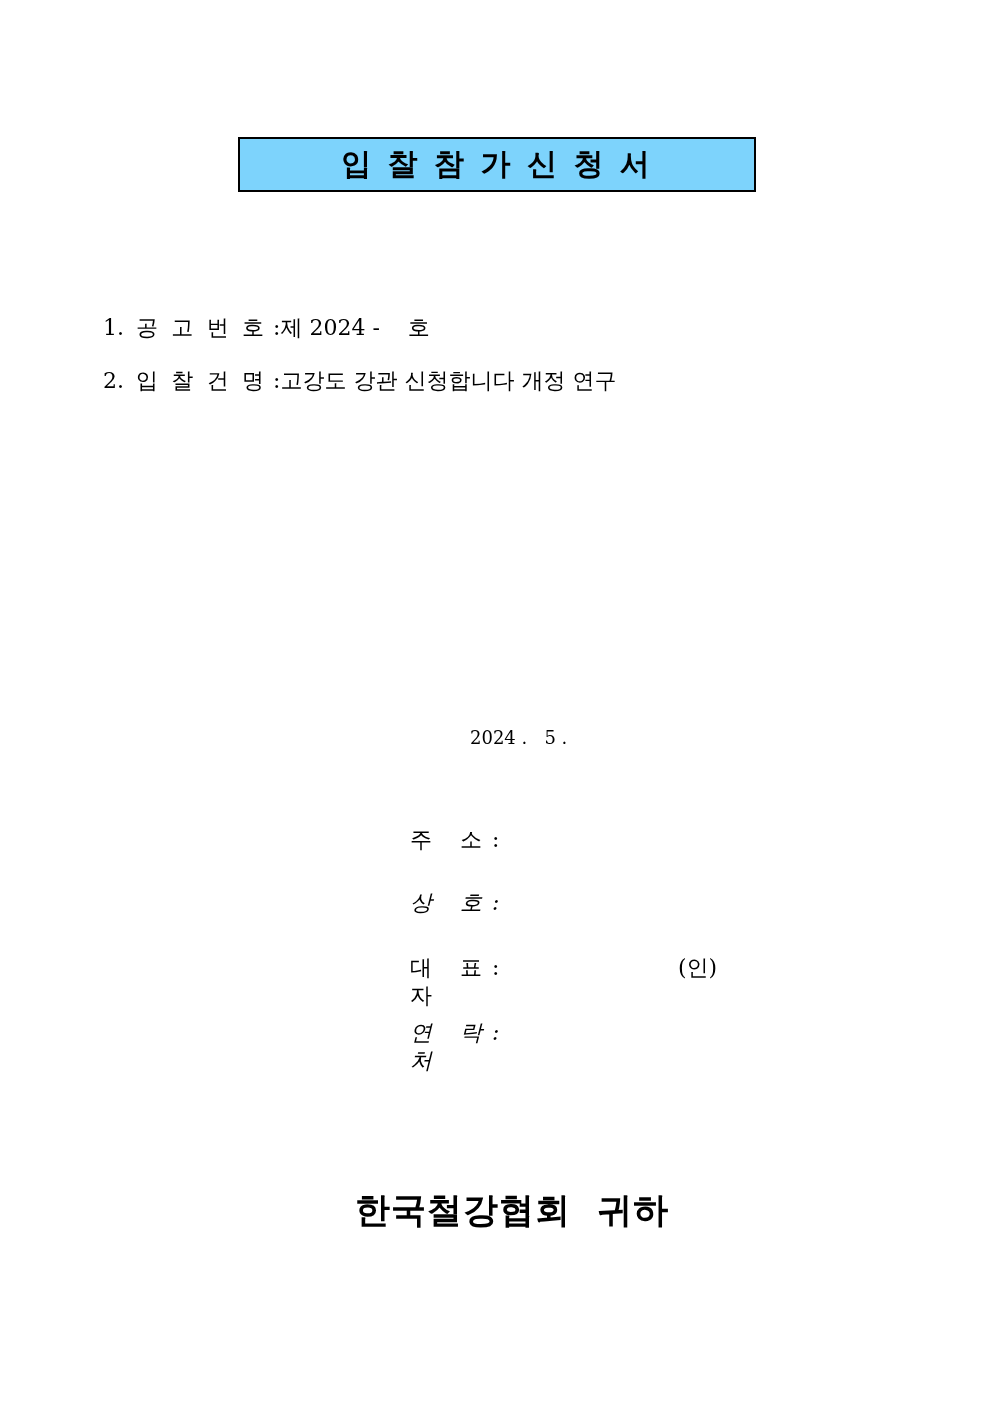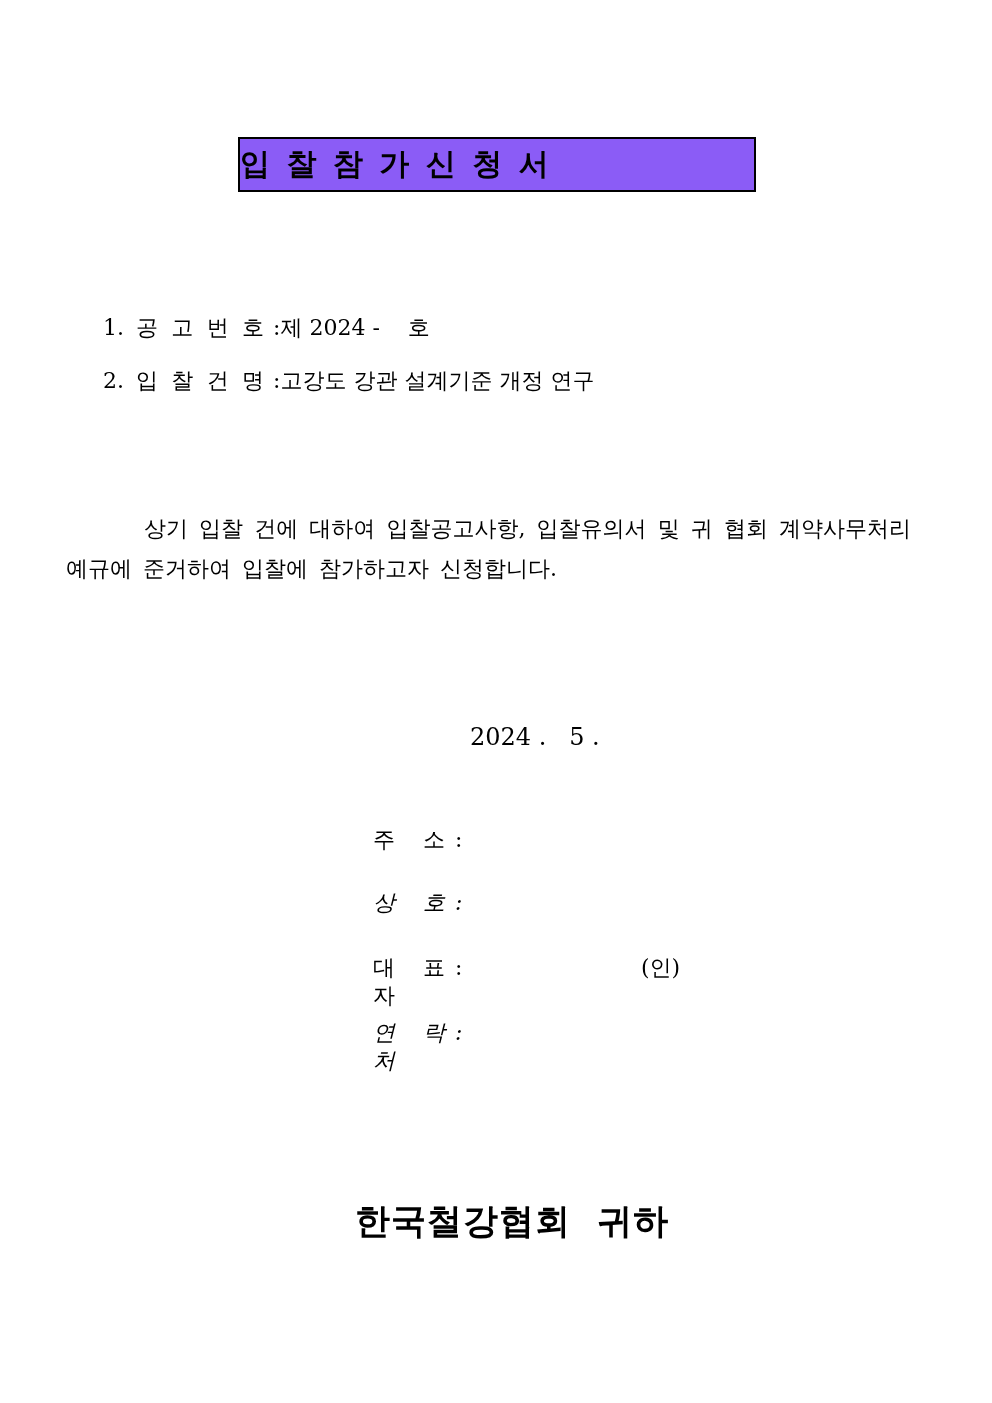--- a/index.html
+++ b/index.html
@@ -18,24 +18,25 @@
   }
 
   
   .title-box {
     position: absolute;
     left: 238px;
     top: 137px;
     width: 518px;
     height: 55px;
     box-sizing: border-box;
-    background: #8b5cf6;
+    background: #7dd3fc;
     border: 2px solid #000000;
     display: flex;
     align-items: center;
+    justify-content: center;
   }
   .title-box .title-text {
     font-size: 30px;
     font-weight: bold;
     letter-spacing: 3px;
     white-space: pre;
   }
 
   
   .item-row {
@@ -75,29 +76,29 @@
     text-align: justify;
     text-indent: 78px;
     word-spacing: 4px;
   }
 
   
   .date-line {
     position: absolute;
     left: 470px;
     top: 724px;
-    font-size: 24px;
+    font-size: 18px;
     line-height: 27px;
     white-space: pre;
   }
 
   
   .field-row {
     position: absolute;
-    left: 373px;
+    left: 410px;
     font-size: 22px;
     line-height: 28px;
     display: flex;
     align-items: baseline;
   }
   .field-row.f1 { top: 826px; }
   .field-row.f2 { top: 889px; font-style: italic; }
   .field-row.f3 { top: 954px; }
   .field-row.f4 { top: 1019px; font-style: italic; }
   .field-label {
@@ -117,21 +118,20 @@
   
   .recipient {
     position: absolute;
     left: 355px;
     top: 1188px;
     font-size: 35px;
     font-weight: bold;
     letter-spacing: 1px;
     line-height: 44px;
     white-space: pre;
-    margin-top: 11px;
   }
 </style>
 </head>
 <body>
 
 <div class="page">
 
   <div class="title-box">
     <span class="title-text">입 찰 참 가 신 청 서</span>
   </div>
@@ -140,24 +140,23 @@
     <span class="item-no">1.</span>
     <span class="item-label">공 고 번 호</span>
     <span class="item-colon">:</span>
     <span class="item-value">제 2024 -    호</span>
   </div>
 
   <div class="item-row n2">
     <span class="item-no">2.</span>
     <span class="item-label">입 찰 건 명</span>
     <span class="item-colon">:</span>
-    <span class="item-value">고강도 강관 설계기준 개정 연구</span>
+    <span class="item-value">고강도 강관 신청합니다 개정 연구</span>
   </div>
 
-  <div class="body-par">상기 입찰 건에 대하여 입찰공고사항, 입찰유의서 및 귀 협회 계약사무처리 예규에 준거하여 입찰에 참가하고자 신청합니다.</div>
 
   <div class="date-line">2024 .   5 .</div>
 
   <div class="field-row f1">
     <span class="field-label">주 소</span>
     <span class="field-colon">:</span>
   </div>
 
   <div class="field-row f2">
     <span class="field-label">상 호</span>

